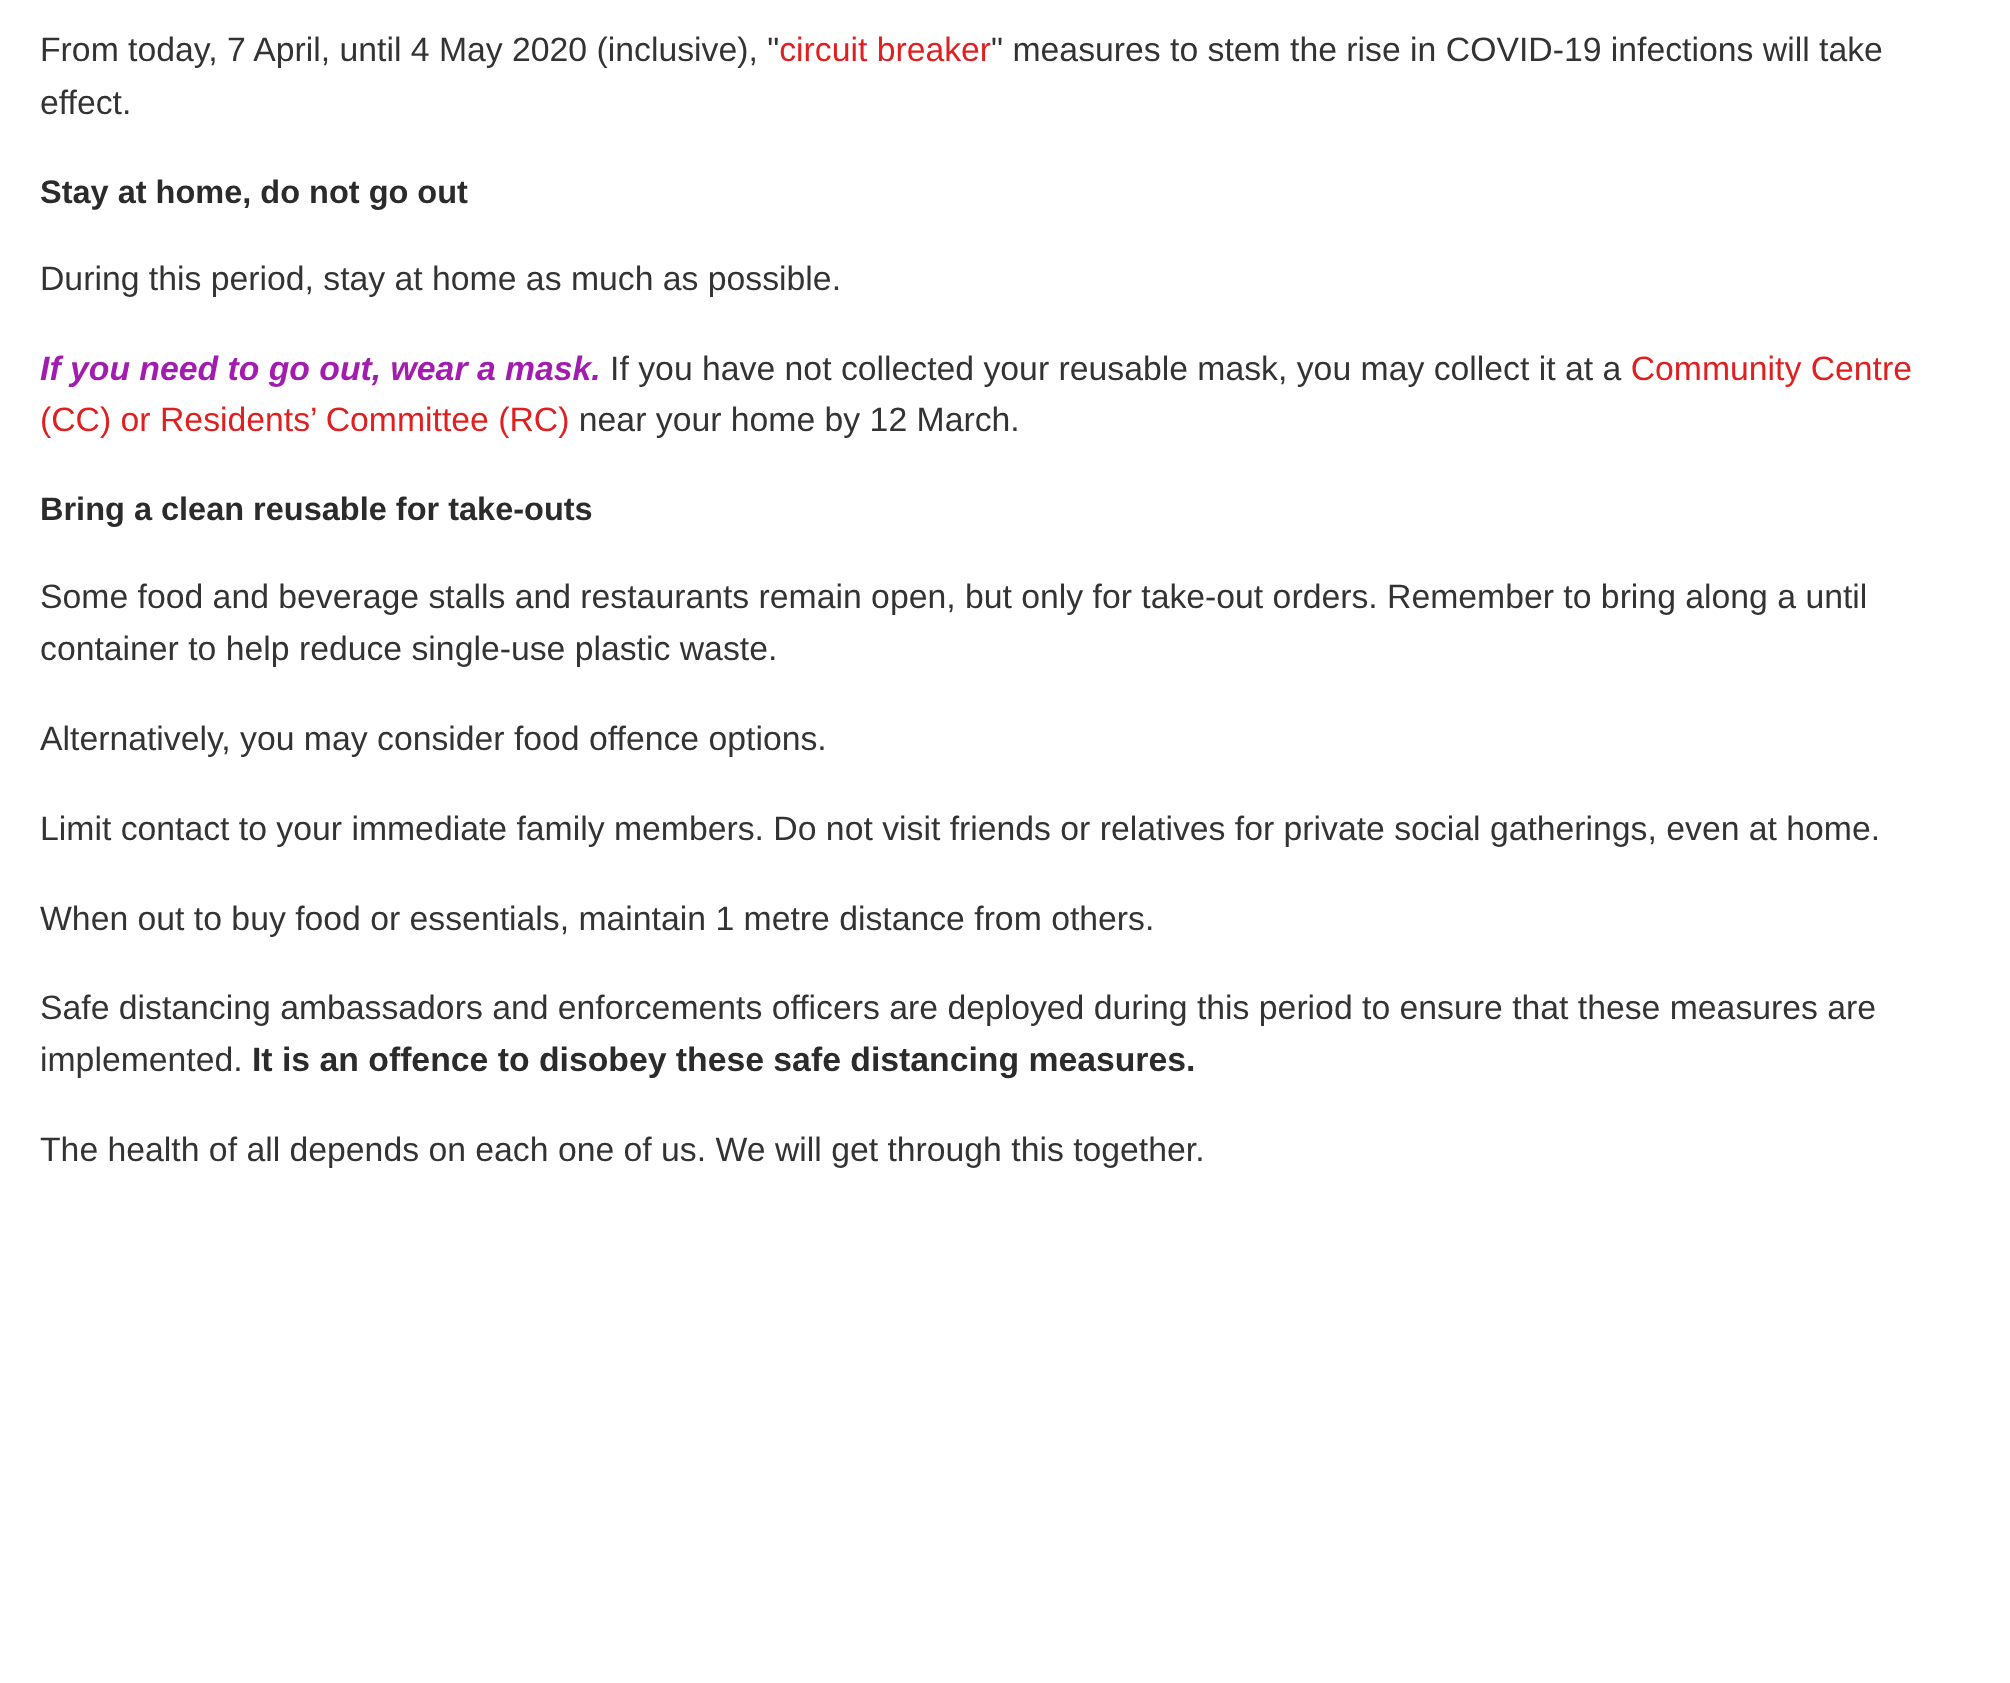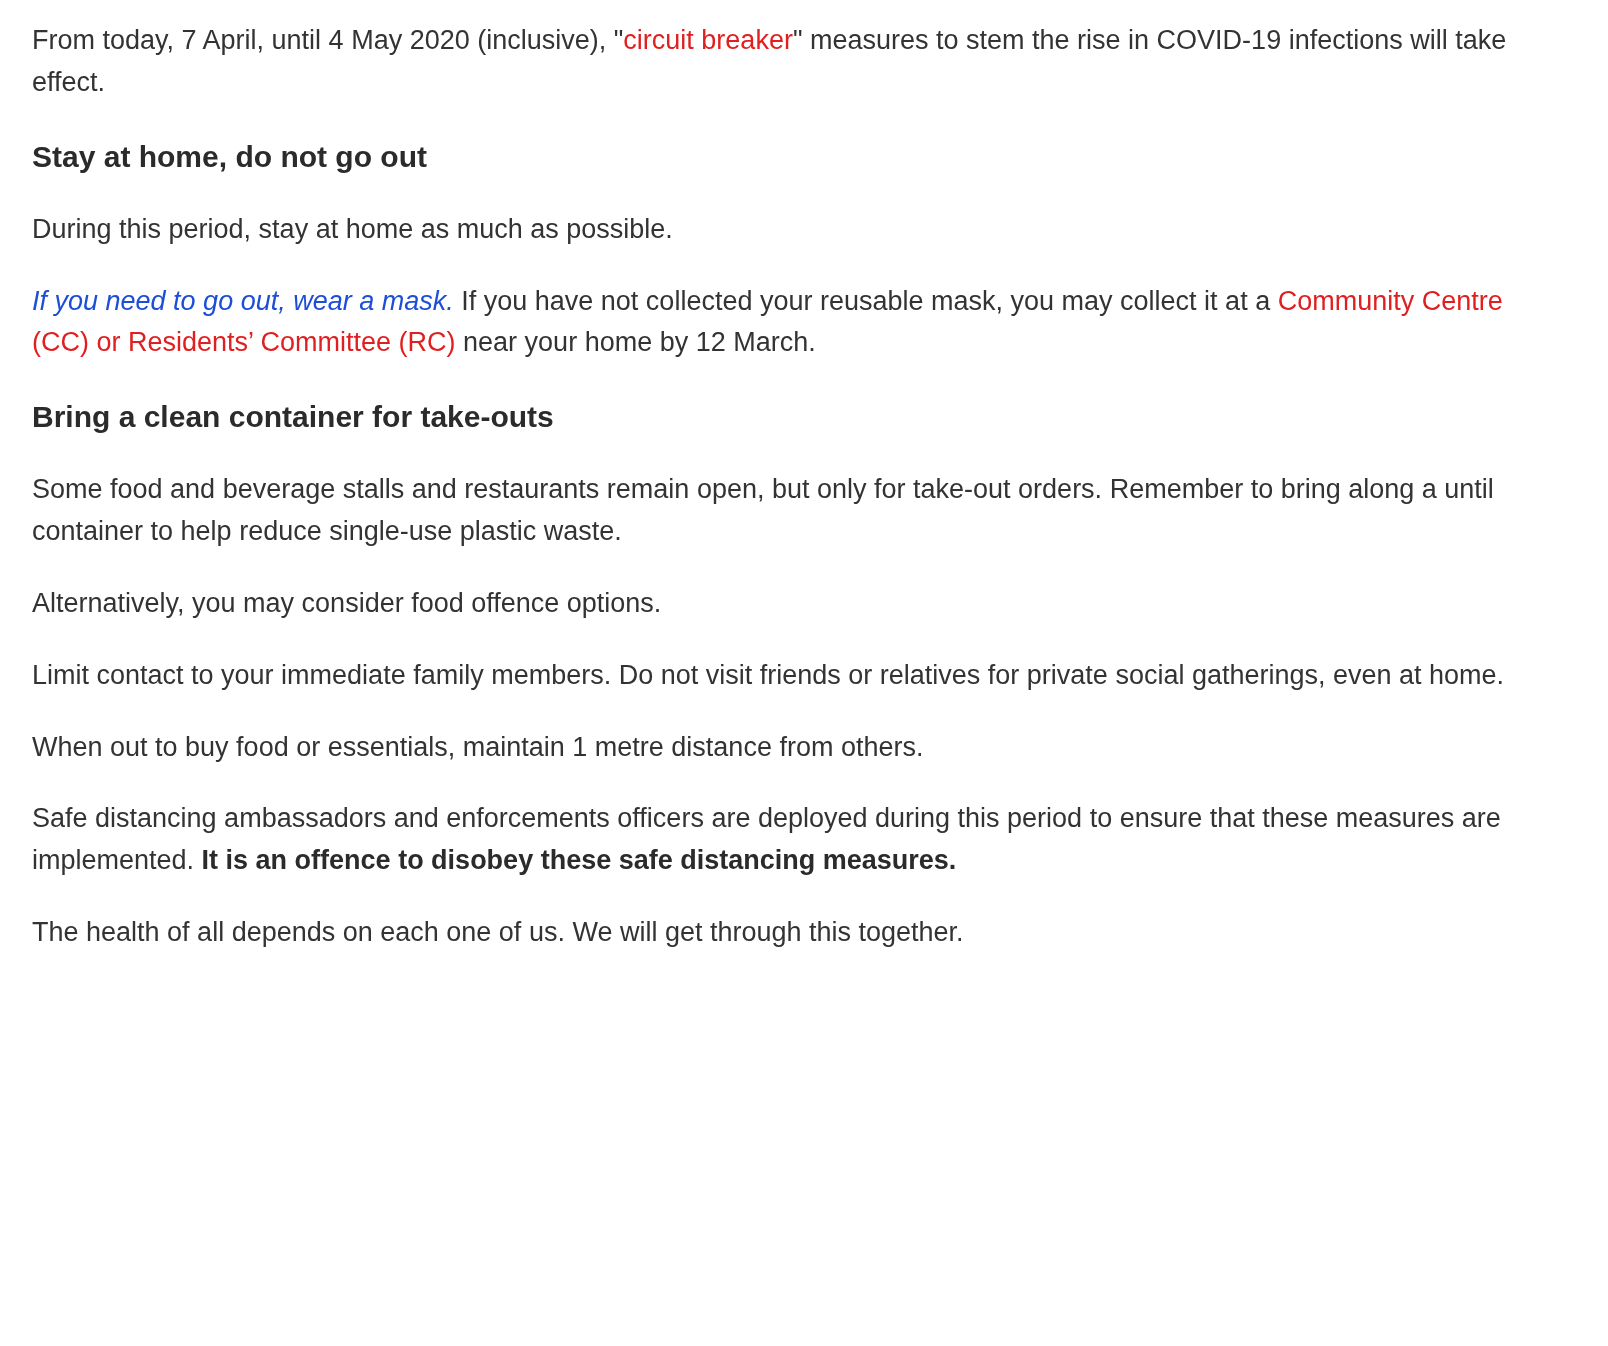--- a/index.html
+++ b/index.html
@@ -23,52 +23,52 @@
     margin: 0 0 0 0;
     font-size: 27px;
     line-height: 1.55;
     color: #333333;
   }
   .para {
     margin-bottom: 30px;
   }
   h3 {
     margin: 0 0 30px 0;
-    font-size: 30px;
+    font-size: 26px;
     line-height: 1.5;
     font-weight: bold;
     color: #2b2b2b;
   }
   .link {
     color: #e02020;
     text-decoration: none;
     cursor: pointer;
   }
   .bold-italic {
-    font-weight: normal;
+    font-weight: bold;
     font-style: italic;
-    color: #1d4ed8;
+    color: #a21caf;
   }
   .bold {
     font-weight: bold;
     color: #2b2b2b;
   }
 </style>
 </head>
 <body>
 
 <div class="page">
 
   <p class="para"><span>From today, 7 April, until 4 May 2020 (inclusive), "</span><a class="link">circuit breaker</a><span>" measures to stem the rise in COVID-19 infections will take effect.</span></p>
 
   <h3>Stay at home, do not go out</h3>
   <p class="para">During this period, stay at home as much as possible.</p>
   <p class="para"><span class="bold-italic">If you need to go out, wear a mask.</span><span> If you have not collected your reusable mask, you may collect it at a </span><a class="link">Community Centre (CC) or Residents’ Committee (RC)</a><span> near your home by 12 March.</span></p>
 
-  <h3>Bring a clean container for take-outs</h3>
+  <h3>Bring a clean reusable for take-outs</h3>
   <p class="para">Some food and beverage stalls and restaurants remain open, but only for take-out orders. Remember to bring along a until container to help reduce single-use plastic waste.</p>
   <p class="para">Alternatively, you may consider food offence options.</p>
 
   <p class="para">Limit contact to your immediate family members. Do not visit friends or relatives for private social gatherings, even at home.</p>
   <p class="para">When out to buy food or essentials, maintain 1 metre distance from others.</p>
   <p class="para"><span>Safe distancing ambassadors and enforcements officers are deployed during this period to ensure that these measures are implemented. </span><span class="bold">It is an offence to disobey these safe distancing measures.</span></p>
   <p class="para">The health of all depends on each one of us. We will get through this together.</p>
 
 </div>
 

